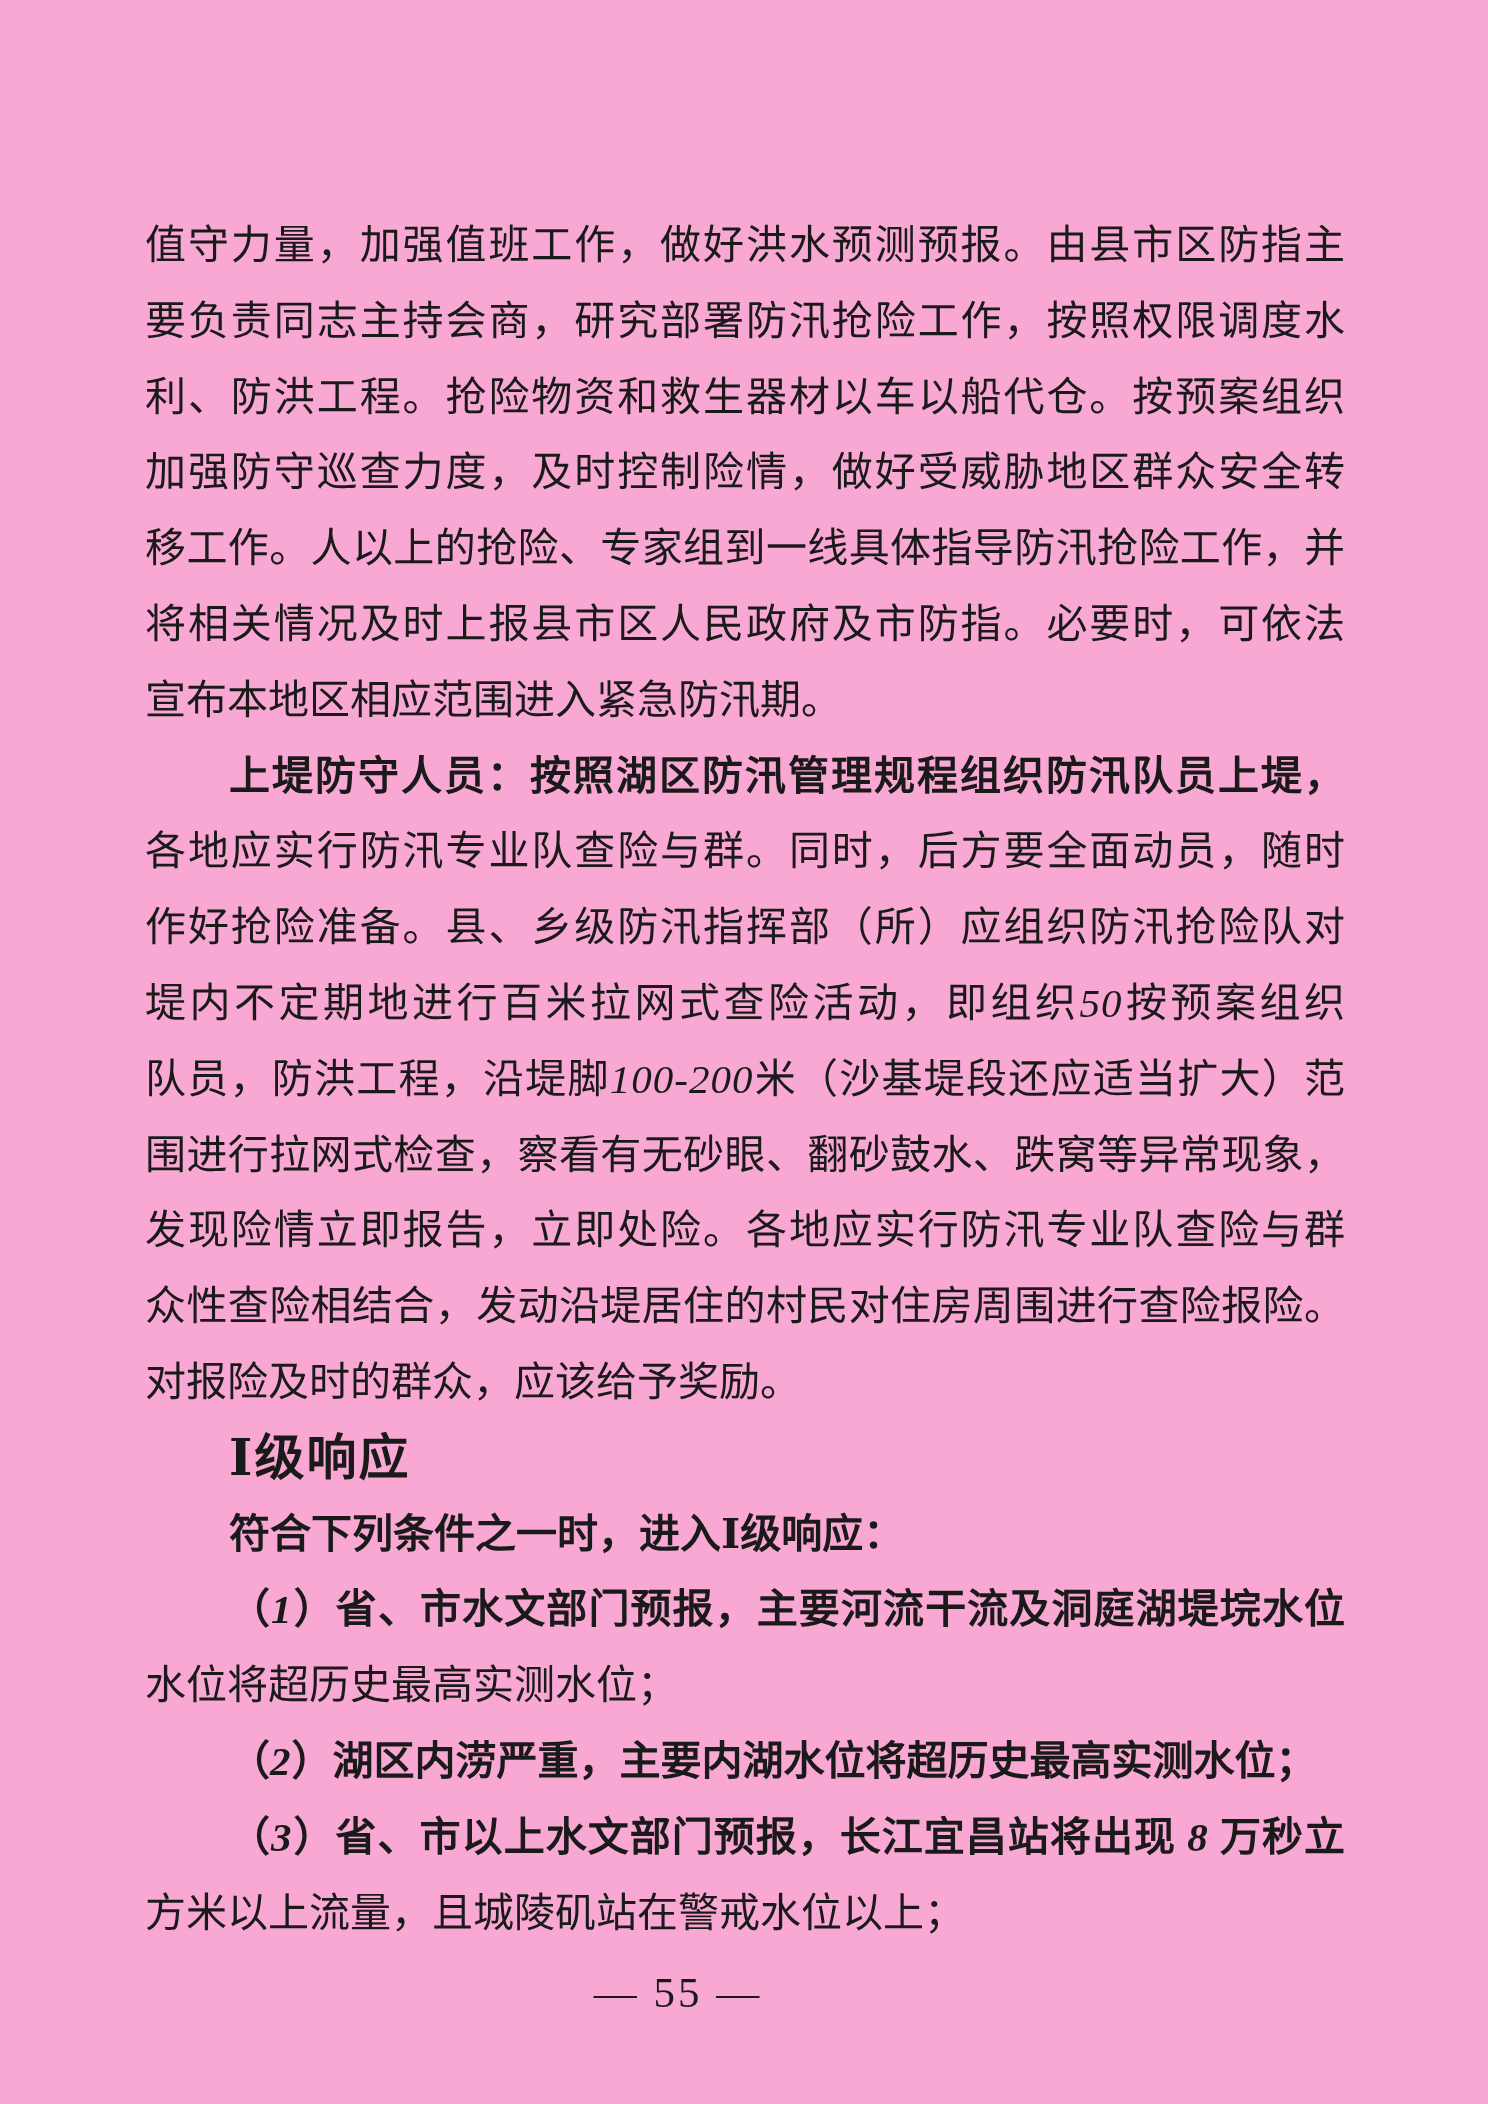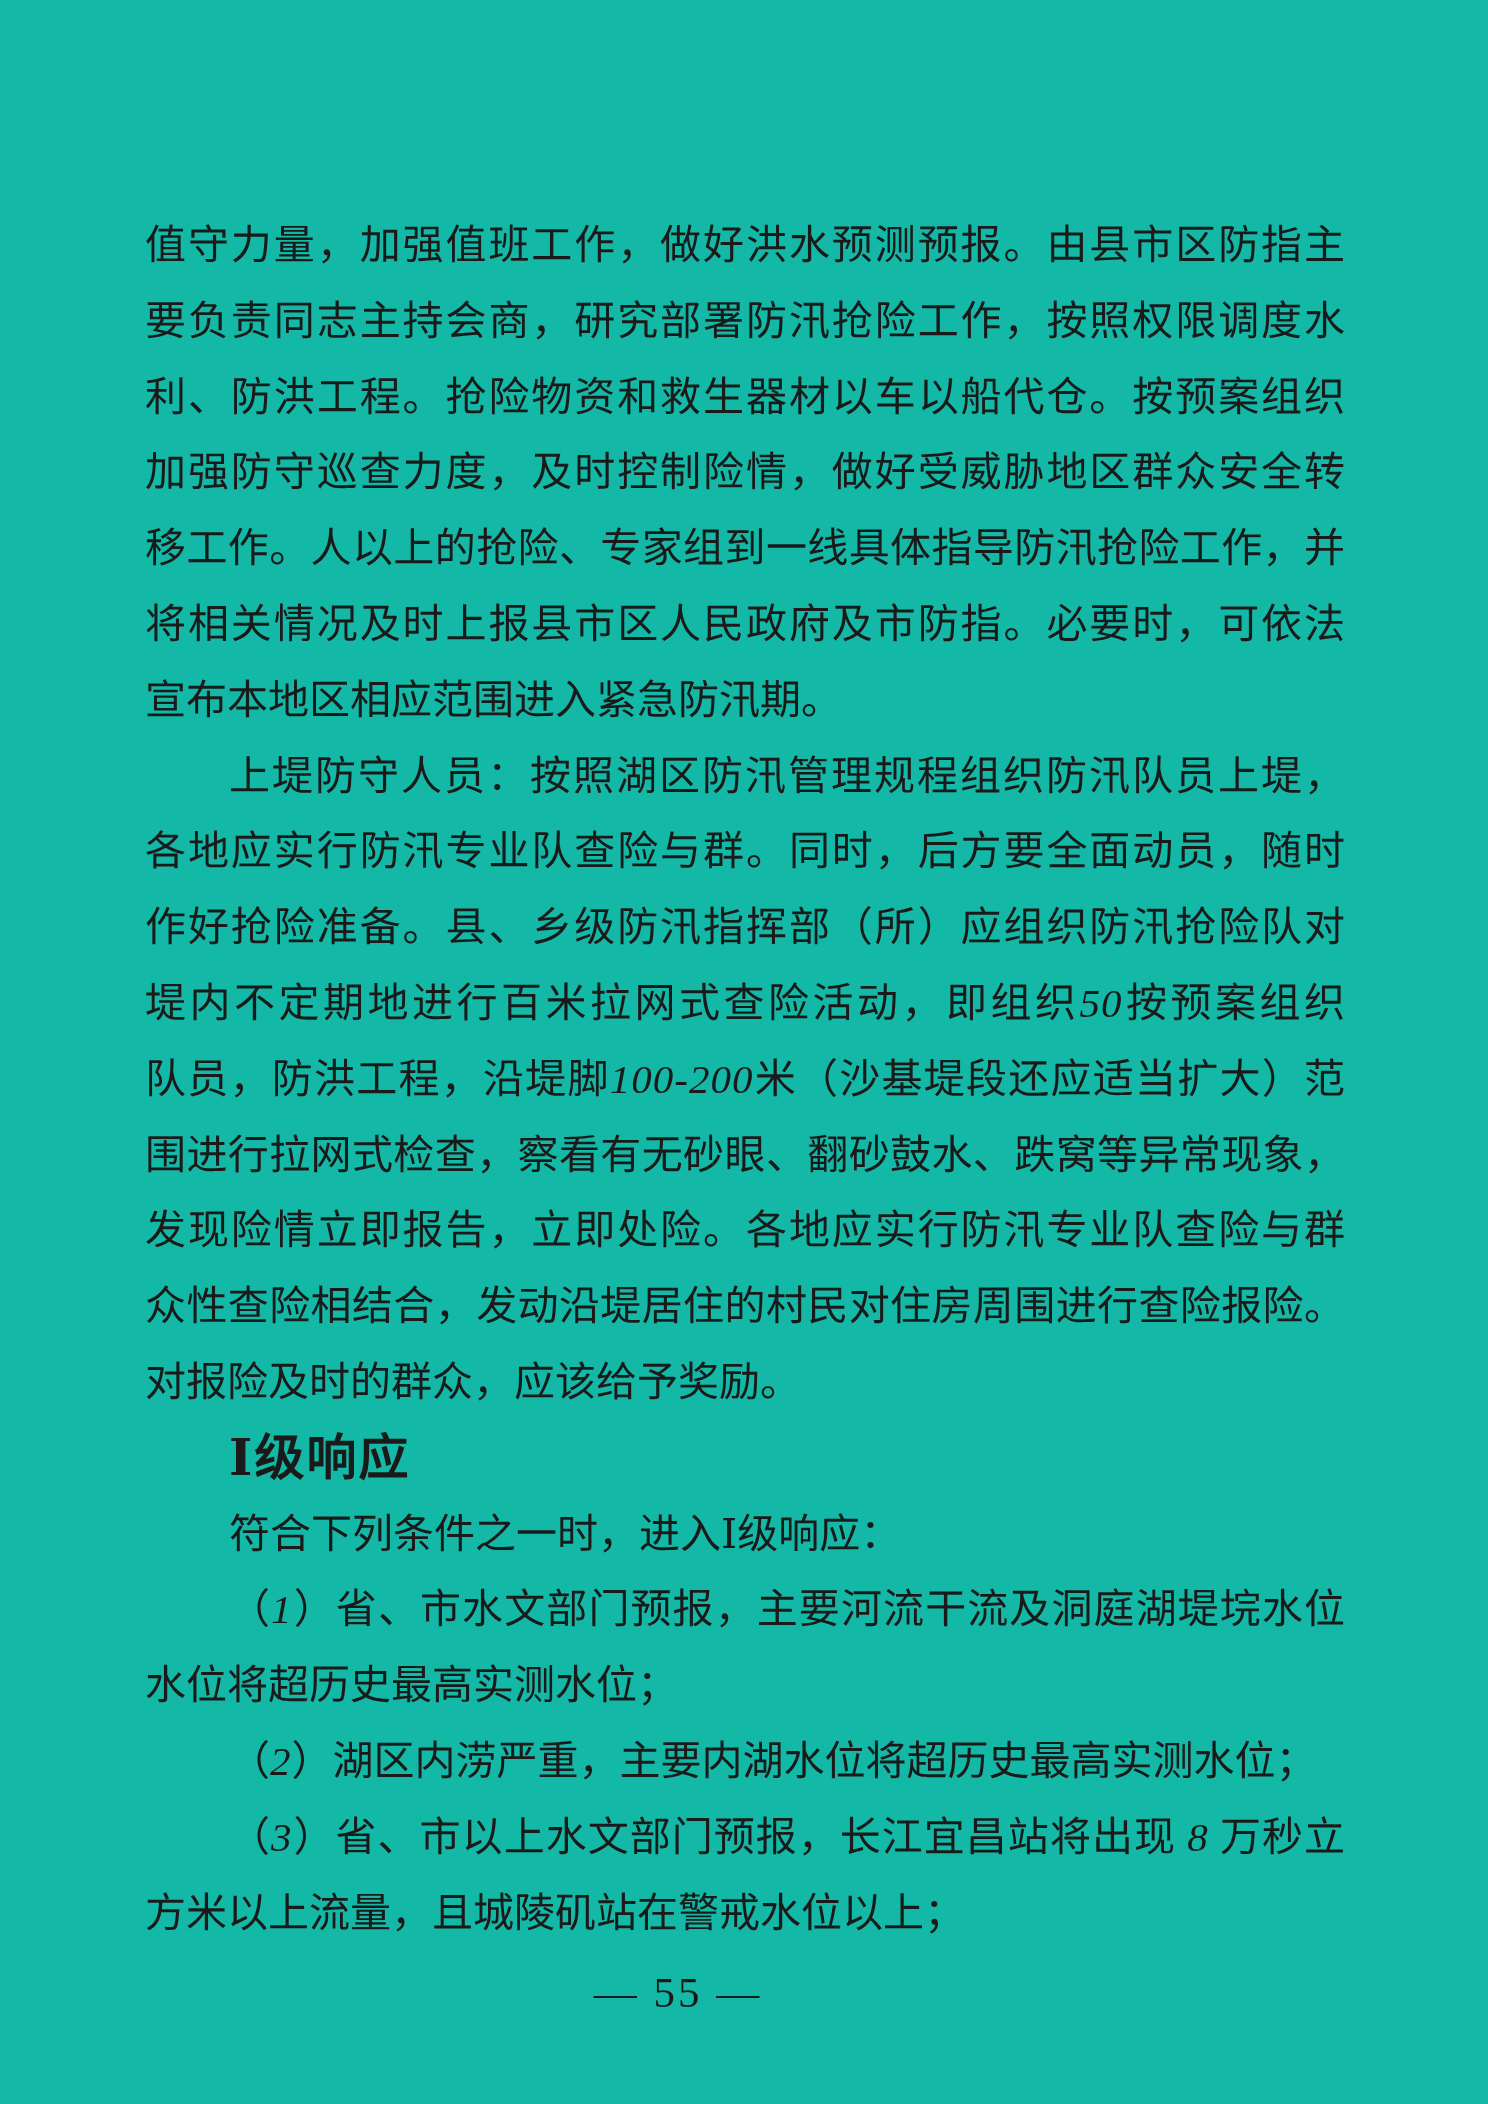--- a/index.html
+++ b/index.html
@@ -1,41 +1,41 @@
 <!DOCTYPE html>
 <html lang="zh-CN"><head>
 <meta charset="utf-8">
 <style>
   html, body { margin: 0; padding: 0; background: #e8e8e8; }
   .page {
     position: relative;
     width: 1488px;
     height: 2104px;
-    background: #14b8a6;
+    background: #f9a8d4;
     color: #1a1a1a;
     font-family: "Liberation Serif", "DejaVu Serif", serif;
     overflow: hidden;
   }
   .doc {
     position: absolute;
     left: 145px;
     top: 208px;
     width: 1200px;
     font-size: 41px;
     line-height: 75.8px;
   }
   .line {
     height: 75.8px;
     text-align: justify;
     text-justify: inter-character;
     white-space: pre-wrap;
   }
   .j { text-align-last: justify; }   
   .l { text-align-last: left; }      
-  .ind { text-indent: 84px; }        
+  .ind { text-indent: 84px; font-weight: bold; }        
   .heading { font-weight: bold; font-size: 50px; letter-spacing: 2px; }
   .num {
     font-style: italic;
     font-family: "Liberation Serif", "DejaVu Serif", serif;
     letter-spacing: 1px;
   }
   .footer {
     position: absolute;
     top: 1968px;
     left: 0;

